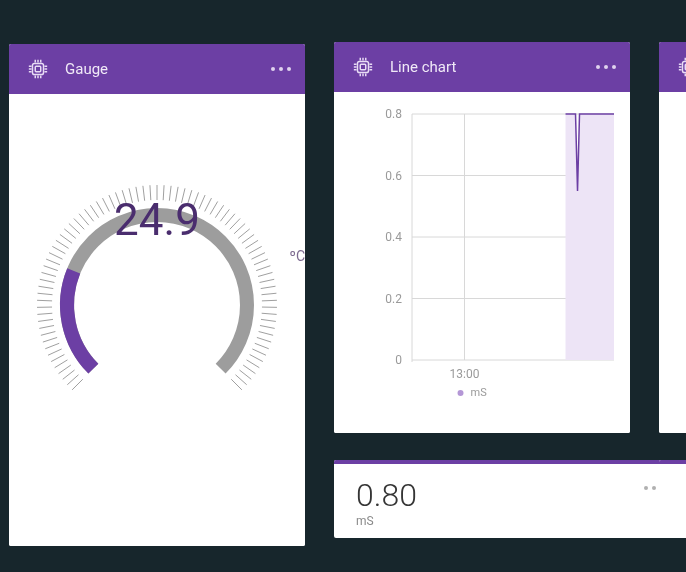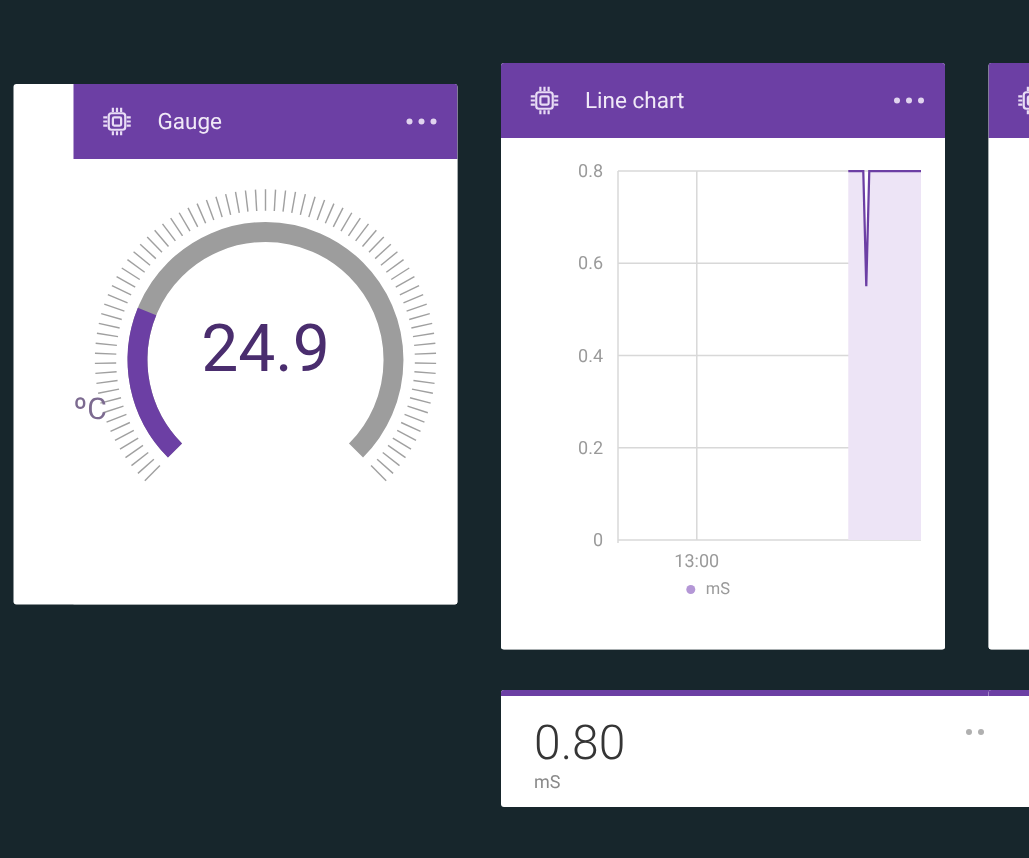--- a/index.html
+++ b/index.html
@@ -51,38 +51,38 @@
     border-radius: 50%;
     background: #e0d3ee;
   }
   .card-body {
     background: #ffffff;
     width: 100%;
     height: calc(100% - 50px);
     position: relative;
   }
   
-  .card-gauge { left: 9px; top: 56px; width: 296px; height: 347px; padding-left: 40px; }
+  .card-gauge { left: 9px; top: 44px; width: 296px; height: 502px; }
   .gauge-wrap { width: 100%; height: 100%; display:flex; align-items:center; justify-content:center; }
   .gauge-svg { width: 270px; height: 270px; margin-top:-30px; }
   .gauge-value {
     position: absolute;
     left: 0; right: 0;
     text-align: center;
     top: 100px;
     font-size: 44px;
     font-weight: 400;
     color: #4a2d6e;
   }
   .gauge-unit {
     position: absolute;
     left: 0; right: 0;
-    text-align: left;
+    text-align: right;
     top: 154px;
-    font-size: 20px;
+    font-size: 14px;
     color: #7c6a90;
   }
   
   .card-line { left: 334px; top: 42px; width: 296px; height: 391px; }
   .chart-svg { width: 100%; height: 100%; }
   
   .card-right { left: 659px; top: 42px; width: 296px; height: 391px; }
   
   .card-value { left: 334px; top: 460px; width: 344px; height: 78px; }
   .card-value .accent-bar { height: 4px; background: #6c3fa4; width:100%; }

